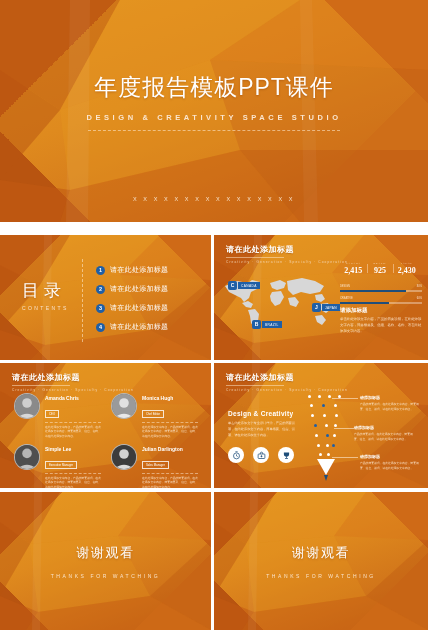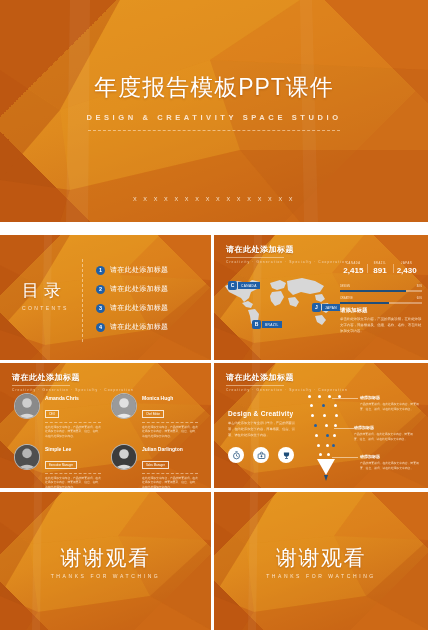--- a/index.html
+++ b/index.html
@@ -73,21 +73,21 @@
   
   #slide3 { left:214px; top:235px; width:214px; height:125px; }
   .map-wrap { position:absolute; left:8px; top:28px; width:112px; height:80px; }
   .map-svg { width:100%; height:100%; }
   .pin { position:absolute; display:flex; align-items:center; }
   .pin-dot { width:9px; height:9px; background:#1f5fa6; border-radius:2px;
              color:#fff; font-size:5px; text-align:center; line-height:9px; font-weight:700; }
   .pin-lab { background:#1f5fa6; color:#fff; font-size:3.2px; padding:1.5px 3px;
              margin-left:1px; letter-spacing:.4px; }
   .stats { position:absolute; left:126px; top:27px; width:80px; display:flex; }
-  .stat { flex:1; text-align:center; position:relative; }
+  .stat { flex:1; text-align:center; position:relative;font-family:Liberation Serif, serif; }
   .stat + .stat::before { content:""; position:absolute; left:0; top:2px; bottom:2px;
                           width:1px; background:rgba(255,235,210,.45); }
   .stat-lab { color:#fbe3c8; font-size:2.6px; letter-spacing:.6px; }
   .stat-val { color:#ffffff; font-size:8px; font-weight:700; margin-top:1px; }
   .bars { position:absolute; left:126px; top:50px; width:82px; }
   .bar-row { margin-bottom:5px; }
   .bar-head { display:flex; justify-content:space-between; color:#fbe3c8; font-size:2.6px; }
   .bar-track { height:2.5px; background:rgba(255,255,255,.35); margin-top:1.5px; position:relative; }
   .bar-fill { position:absolute; left:0; top:0; bottom:0; background:#1f4e7a; }
   .mtxt { position:absolute; left:126px; top:72px; width:82px; }
@@ -132,21 +132,21 @@
              border-right:2px solid transparent; border-top:6px solid #1f4e7a; }
   .ann { position:absolute; width:64px; }
   .ann-h { color:#ffffff; font-size:4px; font-weight:700; }
   .ann-p { color:#fae1c5; font-size:2.8px; line-height:1.7; margin-top:2px; }
   .ann-line { position:absolute; height:1px; background:rgba(255,236,214,.6); }
 
   
   #slide6 { left:0; top:492px; width:211px; height:138px; }
   #slide7 { left:214px; top:492px; width:214px; height:138px; }
   .th-cn { position:absolute; left:0; right:0; top:52px; text-align:center;
-           color:#ffffff; font-size:21px; letter-spacing:1.5px;
+           color:#ffffff; font-size:13px; letter-spacing:1.5px;
            text-shadow:0 1px 2px rgba(120,50,5,.35); }
   .th-en { position:absolute; left:0; right:0; top:81px; text-align:center;
            color:#fae3c9; font-size:5px; letter-spacing:2.6px; }
 
   .gut-v { position:absolute; background:#ffffff; }
 </style>
 </head>
 <body>
 
 <div class="page">
@@ -259,21 +259,21 @@
       </div>
     </div>
 
     <div class="stats">
       <div class="stat">
         <div class="stat-lab">CANADA</div>
         <div class="stat-val">2,415</div>
       </div>
       <div class="stat">
         <div class="stat-lab">BRAZIL</div>
-        <div class="stat-val">891</div>
+        <div class="stat-val">925</div>
       </div>
       <div class="stat">
         <div class="stat-lab">JAPAN</div>
         <div class="stat-val">2,430</div>
       </div>
     </div>
 
     <div class="bars">
       <div class="bar-row">
         <div class="bar-head">

